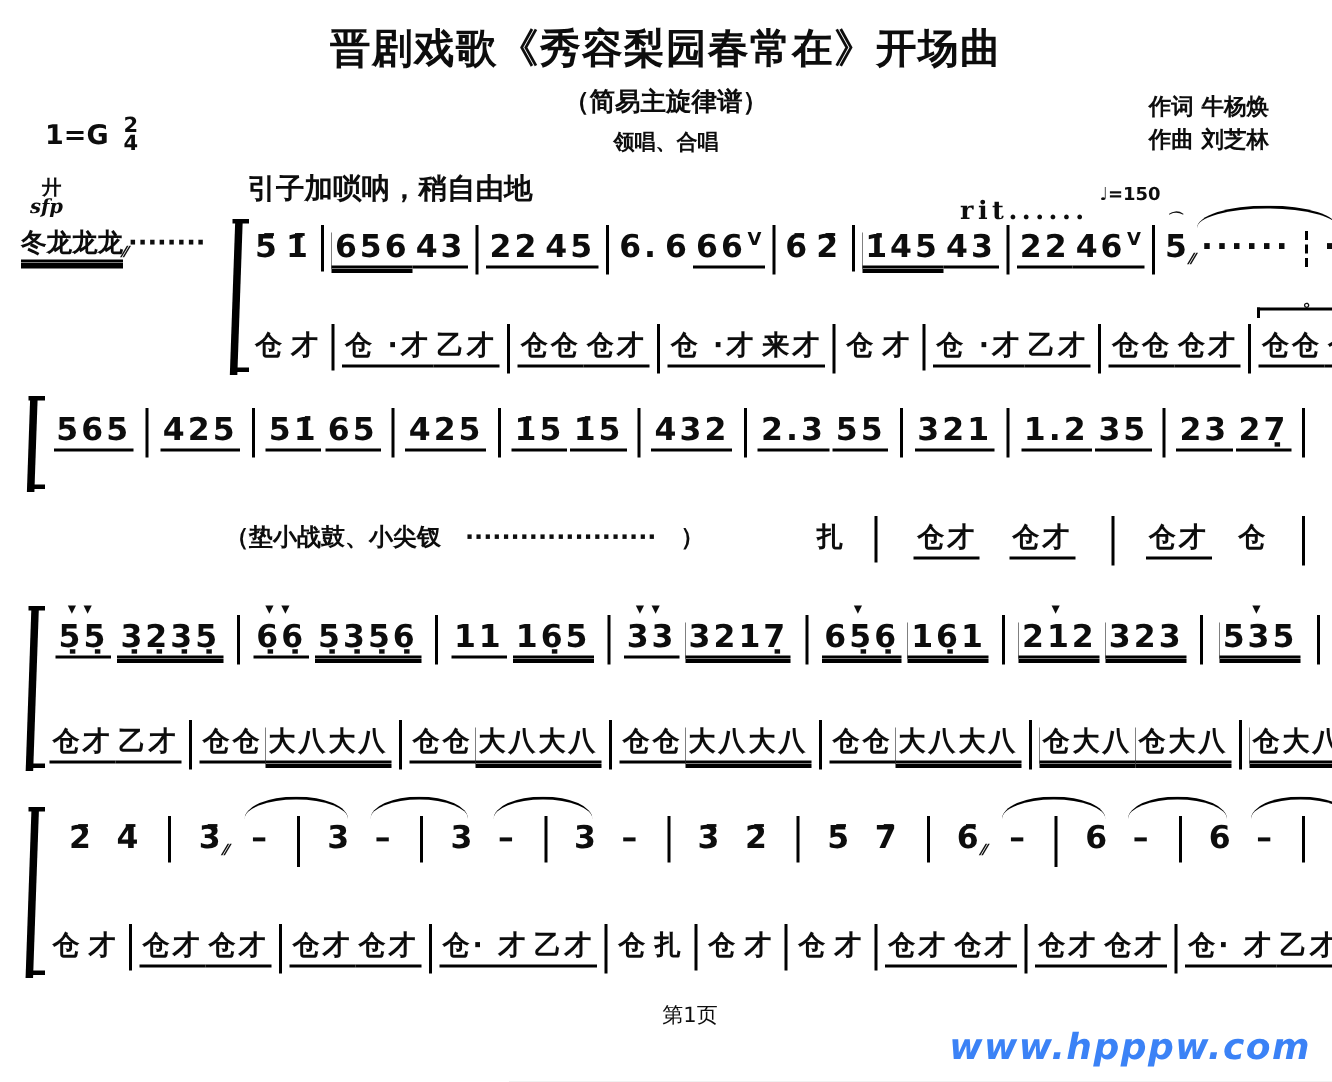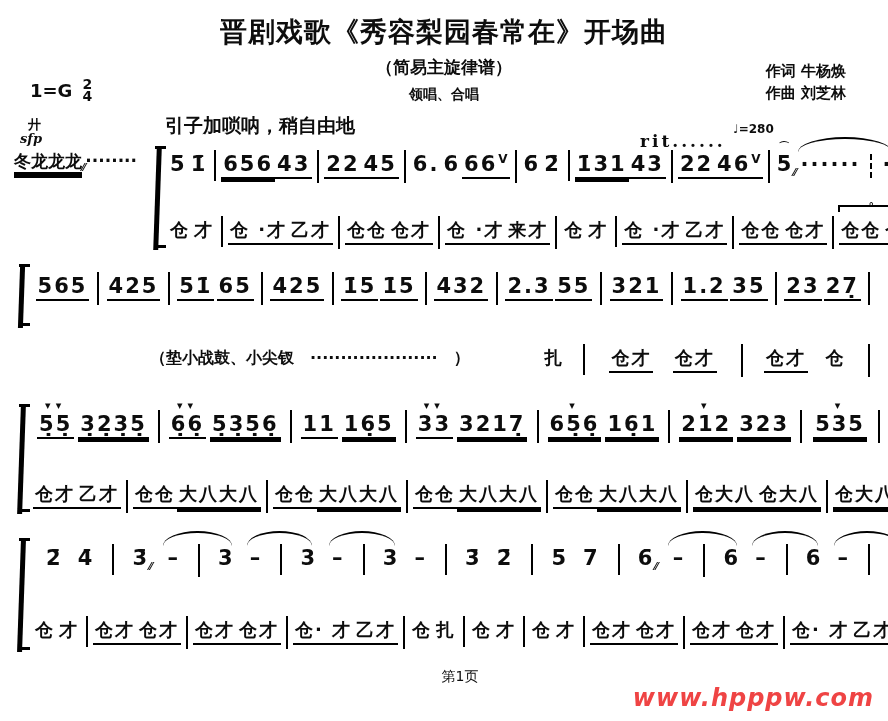--- a/index.html
+++ b/index.html
@@ -23,21 +23,21 @@
   
   .mark1 { top:116px; left:28px;  font-size:13px; font-weight:bold; }
   .mark2 { top:131px; left:20px;  font-size:13px; font-weight:bold; font-style:italic; font-family:"DejaVu Serif",serif; }
   .mark3row { top:150px; left:14px; font-size:17px; font-weight:bold; white-space:nowrap; }
   .dbl-under { border-bottom:2px solid #000; box-shadow:0 4px 0 #000; padding-bottom:1px; }
   .trem-inline { font-size:10px; letter-spacing:0; vertical-align:sub; }
   .intro-label { top:113px; left:165px; font-size:19px; font-weight:bold; }
   .rit    { top:131px; left:640px; font-size:17px; font-weight:bold; letter-spacing:3px; font-family:"DejaVu Serif",serif; }
   .tempo  { top:122px; left:733px; font-size:12px; font-weight:bold; }
   .pageno { top:668px; left:0; width:100%; text-align:center; font-size:14px;padding-left:32px; }
-  .site   { top:684px; right:14px; font-size:24px; font-weight:bold; font-style:italic; color:#ef4444; letter-spacing:1px; }
+  .site   { top:684px; right:14px; font-size:24px; font-weight:bold; font-style:italic; color:#3b82f6; letter-spacing:1px; }
 
   
   .row { position:absolute; display:flex; align-items:flex-start; }
   .melody { font-size:21px; font-weight:bold; }
   .perc   { font-size:18px; font-weight:bold; }
   .bar { position:relative; display:flex; justify-content:space-evenly; align-items:flex-start;
          border-right:2px solid #000; padding:2px 5px 4px; min-height:30px; }
   .row.perc .bar { min-height:28px; }
   .group { position:relative; padding:0 2px 1px; letter-spacing:2px; white-space:nowrap; }
   .u1 { border-bottom:2px solid #000; }
@@ -92,21 +92,21 @@
   </div>
 
   <div class="abs mark1">廾</div>
   <div class="abs mark2">sfp</div>
   <div class="abs mark3row">
     <span class="dbl-under">冬龙龙龙</span><span class="trem-inline">⁄⁄</span><span>········</span>
   </div>
 
   <div class="abs intro-label">引子加唢呐，稍自由地</div>
   <div class="abs rit">rit......</div>
-  <div class="abs tempo">♩=280</div>
+  <div class="abs tempo">♩=150</div>
 
   <div class="sysbracket" id="br1"></div>
   <div class="sysbracket" id="br2"></div>
   <div class="sysbracket" id="br4"></div>
   <div class="sysbracket" id="br5"></div>
 
   <div class="row melody" id="row-m1">
       <div class="bar" style="flex-grow: 3;">
         <span class="group">5̄</span>
         <span class="group">1̄̇</span>
@@ -122,21 +122,21 @@
       <div class="bar" style="flex-grow: 6;">
         <span class="group">6.</span>
         <span class="group">6</span>
         <span class="group u1">66<span class="vmark">V</span></span>
       </div>
       <div class="bar" style="flex-grow: 3;">
         <span class="group">6̄</span>
         <span class="group">2̄̇</span>
       </div>
       <div class="bar" style="flex-grow: 6;">
-        <span class="group u2">1̇31</span>
+        <span class="group u2">1̇45</span>
         <span class="group u1">43</span>
       </div>
       <div class="bar" style="flex-grow: 5;">
         <span class="group u1">22</span>
         <span class="group u1">46<span class="vmark">V</span></span>
       </div>
       <div class="bar" style="flex-grow: 15;">
         <span class="group">5<span class="trem-inline">⁄⁄</span><span class="above">⌒</span></span>
         <span class="group">······</span>
         <span class="dashv"></span>

